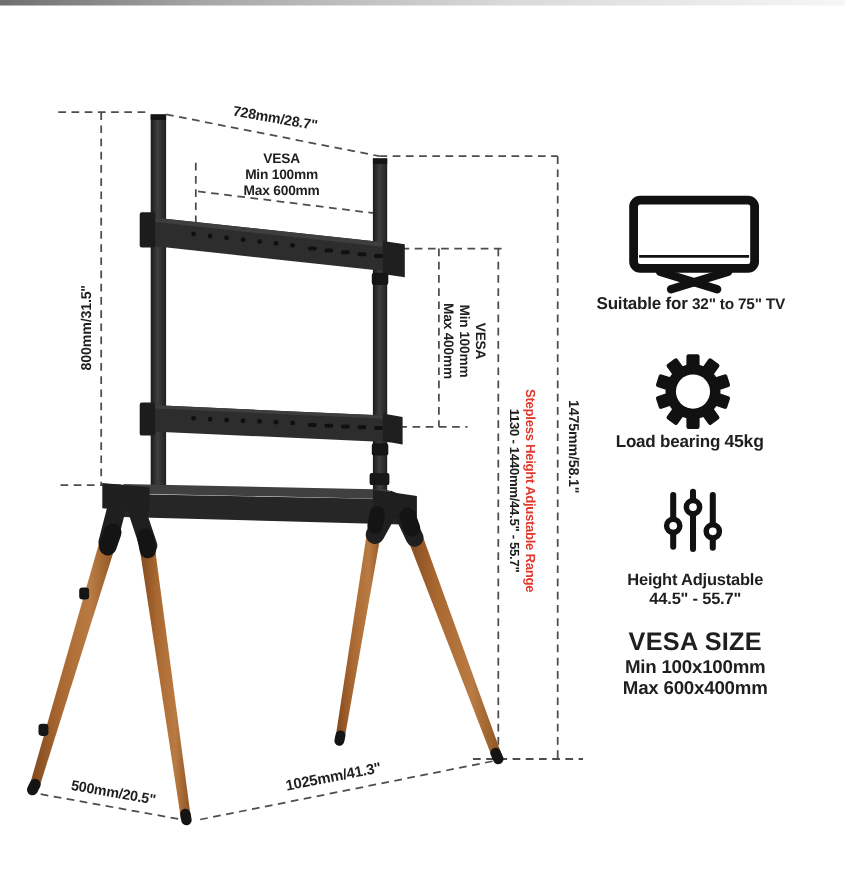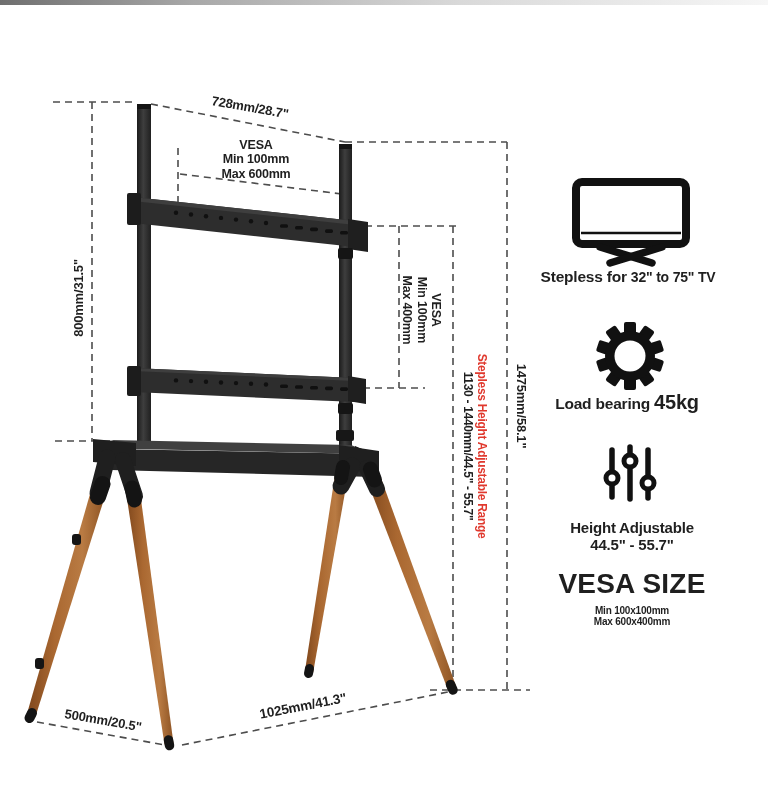--- a/index.html
+++ b/index.html
@@ -17,22 +17,22 @@
     transform:translate(-50%,-50%);letter-spacing:-0.2px;line-height:1.12;
     text-align:center;color:#1f1f1f;
   }
   .dim{font-size:13px;}
   .rot90{transform:translate(-50%,-50%) rotate(90deg);}
   .rotm90{transform:translate(-50%,-50%) rotate(-90deg);}
   .vesa-block{font-size:12.5px;line-height:1.14;}
   .feature-label{font-size:15px;}
   .feature-label .small{font-size:14px;}
   .feature-label .big{font-size:15.5px;}
-  .vesa-size-title{font-size:28px;letter-spacing:0.2px;}
-  .vesa-size-line{font-size:10px;}
+  .vesa-size-title{font-size:23px;letter-spacing:0.2px;}
+  .vesa-size-line{font-size:17px;}
   .stepless-block{font-size:12px;line-height:1.15;letter-spacing:-0.3px;}
 </style>
 </head>
 <body>
 
 <div class="stage">
   <div class="topbar"></div>
 
   <svg width="768" height="801" viewBox="0 0 768 801">
     <defs>
@@ -210,27 +210,27 @@
   <div class="lbl stepless-block rot90" style="left:474px;top:446px;">
     <div style="color: rgb(224, 57, 46);">Stepless Height Adjustable Range</div>
     <div>1130 - 1440mm/44.5" - 55.7"</div>
   </div>
 
   <div class="lbl dim" style="left:103px;top:721px;transform:translate(-50%,-50%) rotate(10deg);">500mm/20.5"</div>
 
   <div class="lbl dim" style="left:303px;top:706px;transform:translate(-50%,-50%) rotate(-11deg);font-size:13.5px;">1025mm/41.3"</div>
 
   <div class="lbl feature-label" style="left:628px;top:277px;">
-    <span class="big">Stepless for</span>
+    <span class="big">Suitable for</span>
     <span class="small">32" to 75" TV</span>
   </div>
 
   <div class="lbl feature-label" style="left:627px;top:402px;">
     <span class="big">Load bearing</span>
-    <span style="font-size:20px;">45kg</span>
+    <span style="font-size:16px;">45kg</span>
   </div>
 
   <div class="lbl feature-label" style="left:632px;top:521px;margin-top:16px;">
     <div>Height Adjustable</div>
     <div>44.5" - 55.7"</div>
   </div>
 
   <div class="lbl vesa-size-title" style="left:632px;top:584px;">VESA SIZE</div>
 
   <div class="lbl vesa-size-line" style="left:632px;top:616px;">

